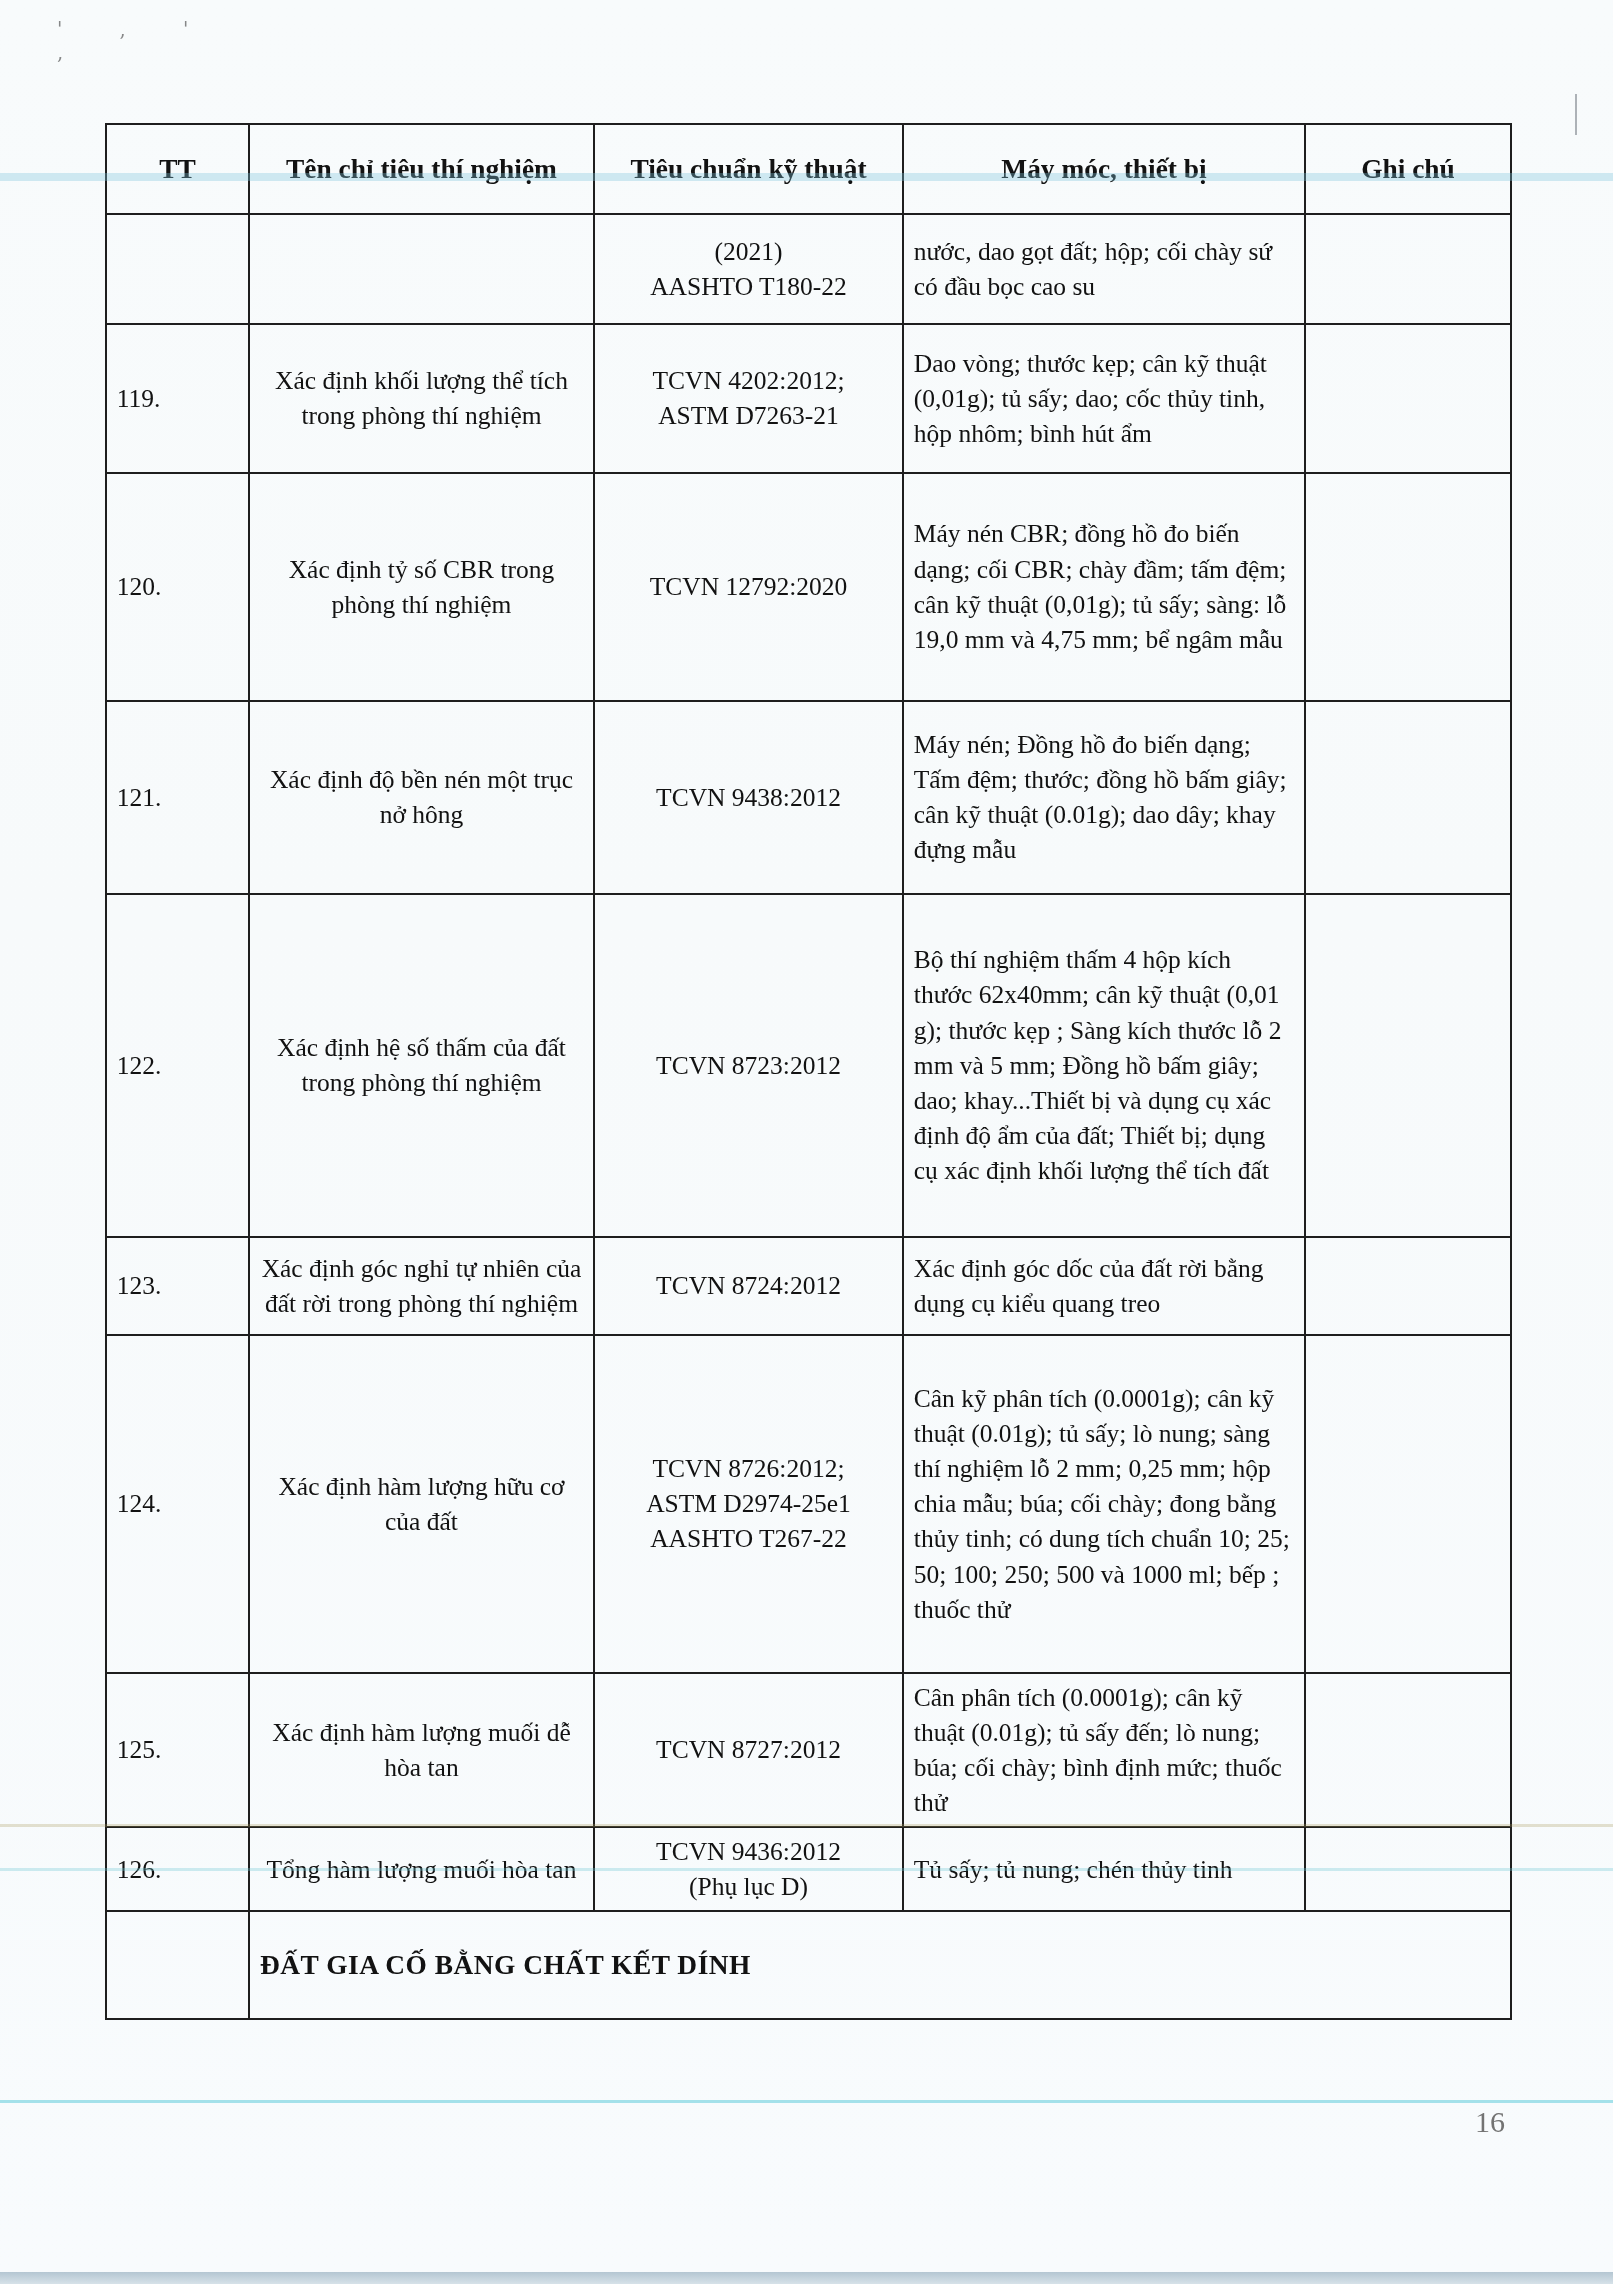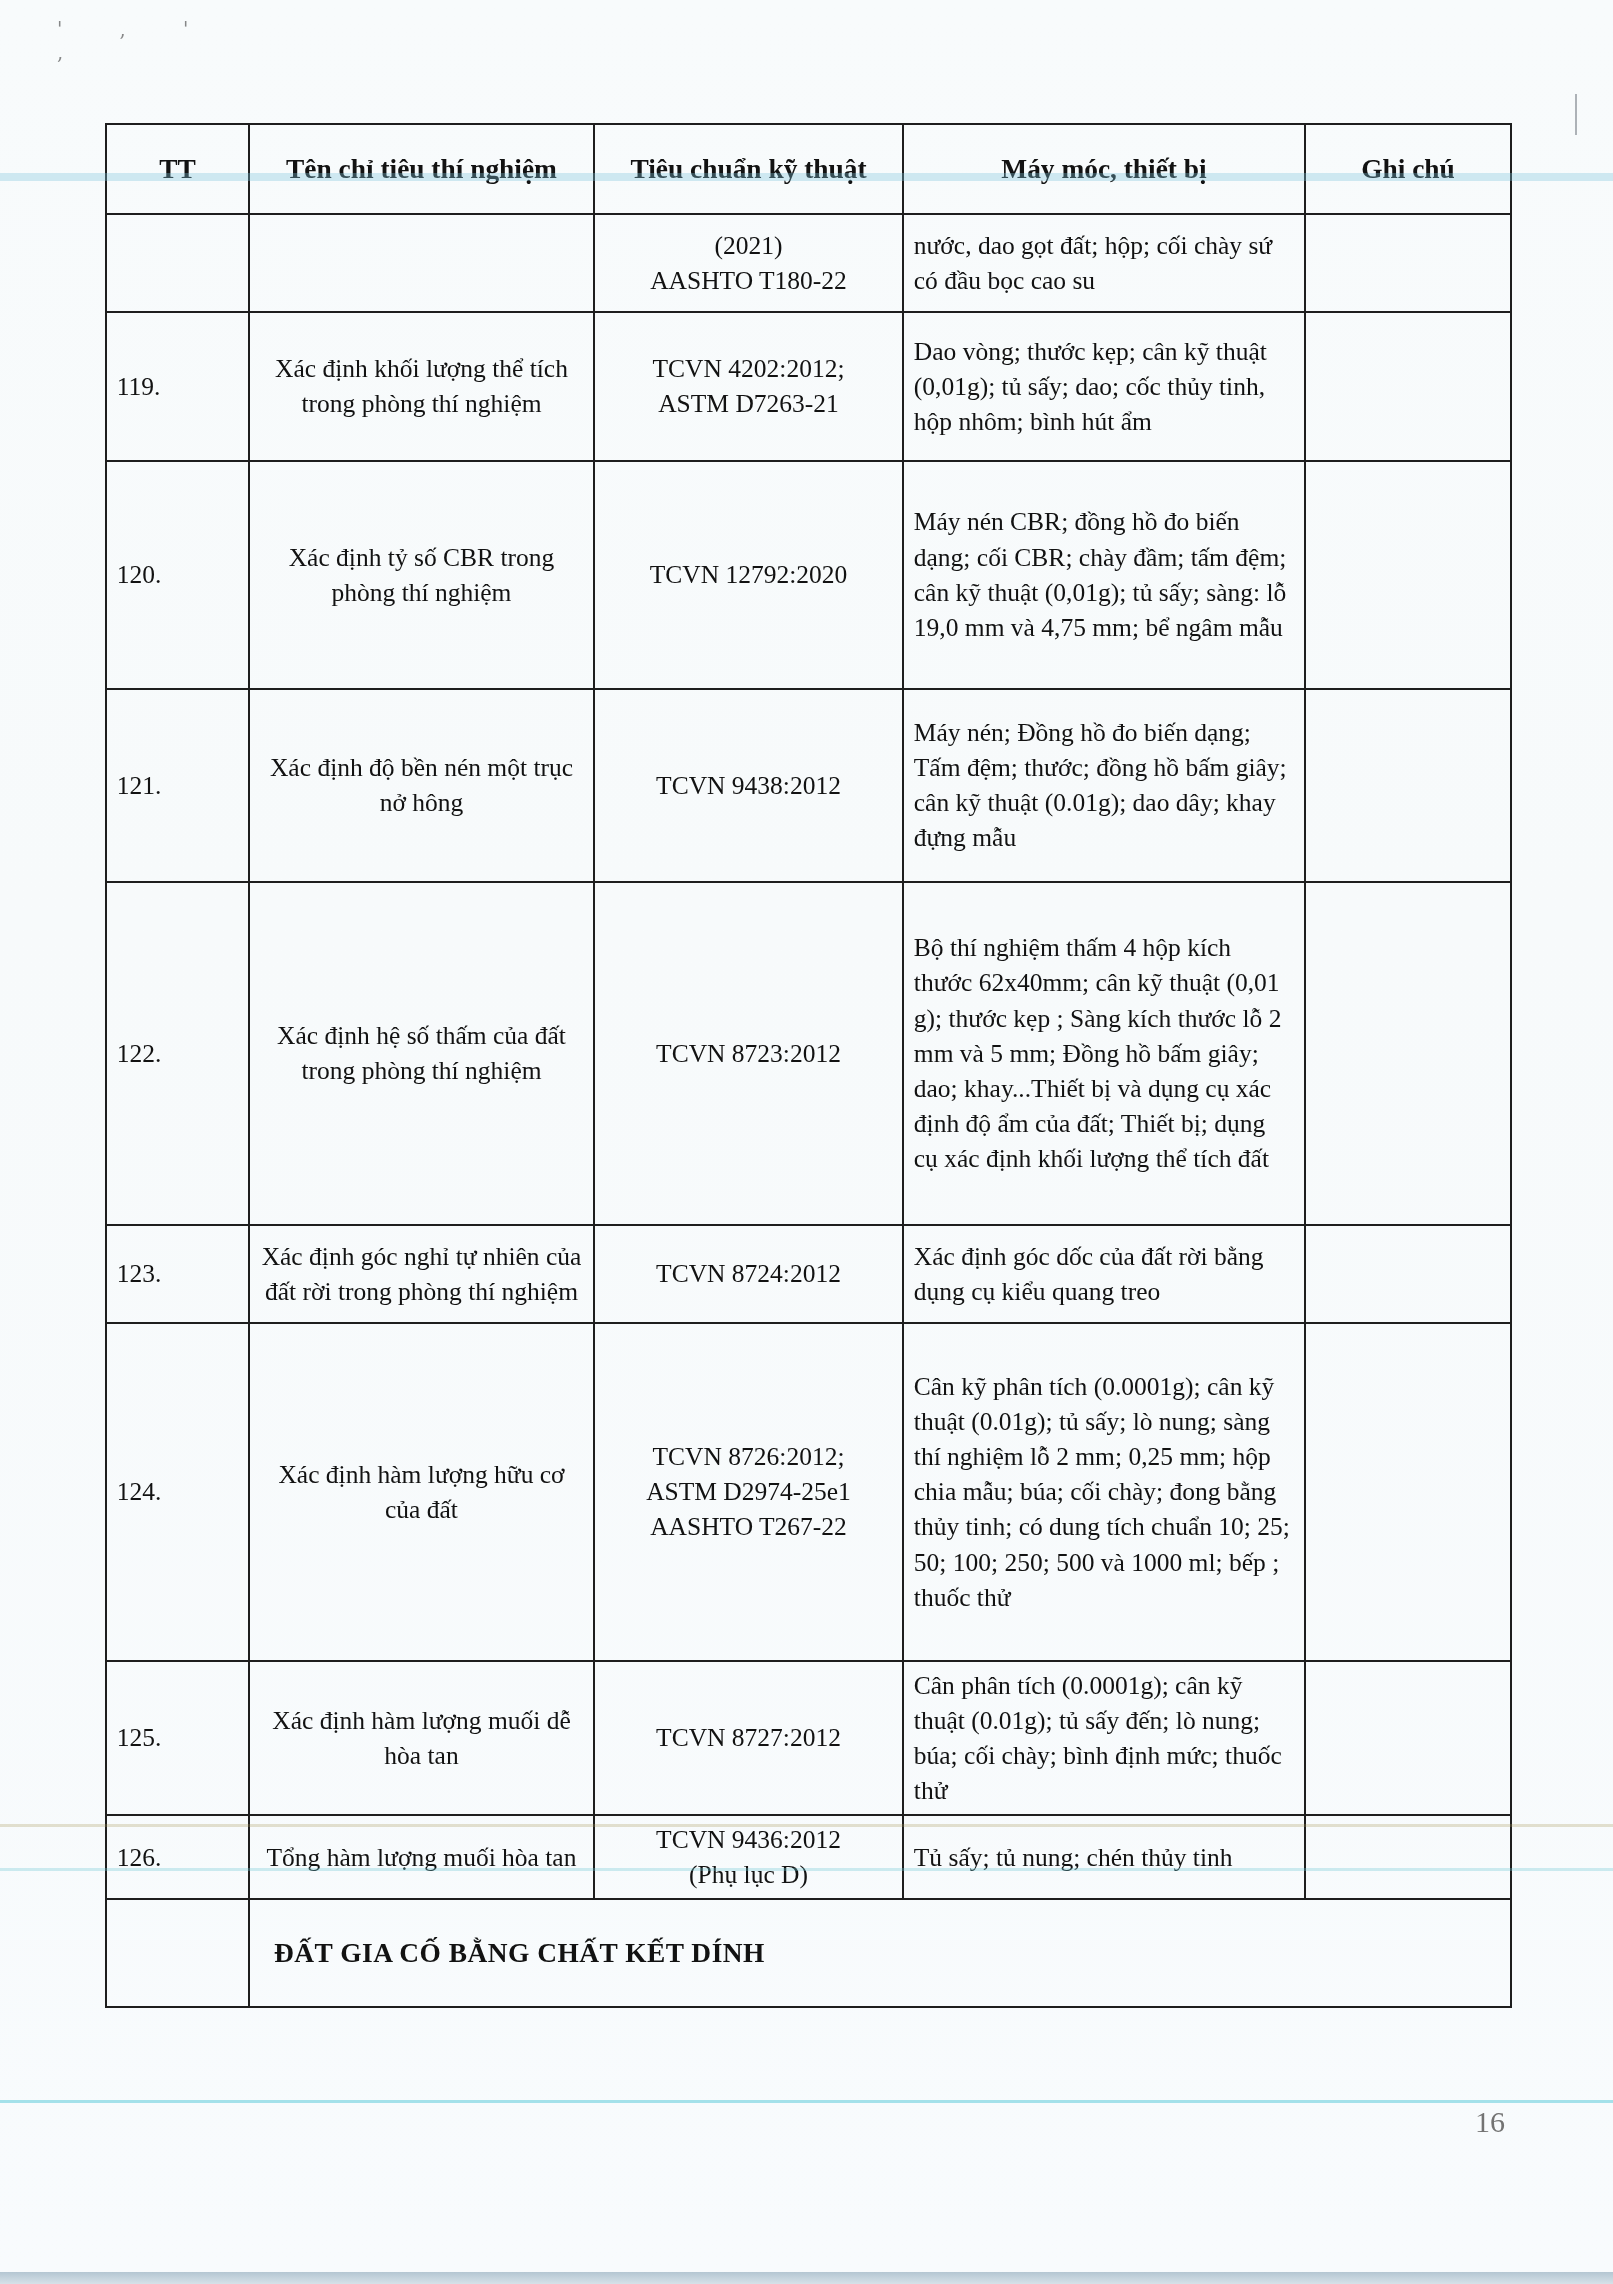--- a/index.html
+++ b/index.html
@@ -36,33 +36,33 @@
   }
   table.doc{border:2.9px solid #1b1b1b;}
   table.doc thead th{
     font-weight:bold;font-size:27.4px;text-align:center;height:76px;line-height:1.25;margin-top:28px;
   }
   td.cell-tt{}
   td.cell-name{text-align:center;padding-left:12.7px;}
   td.cell-standard{text-align:center;}
   td.cell-equipment{text-align:left;padding-left:11.8px;}
   td.cell-note{}
-  tr.r0{height:98px;margin-left:16px;}
+  tr.r0{height:110px;margin-left:16px;}
   tr.r1{height:149px;}
   tr.r2{height:228px;}
   tr.r3{height:193px;}
   tr.r4{height:343px;}
   tr.r5{height:98px;}
   tr.r6{height:338px;}
   tr.r7{height:142px;}
   tr.r8{height:80px;}
   tr.section-row{height:108px;}
   tr.section-row td.section-cell{
     font-weight:bold;font-size:27.4px;letter-spacing:0.5px;
-    text-align:left;padding-left:24px;
+    text-align:left;padding-left:10px;
   }
   .page-number{
     position:absolute;left:1475px;top:2105px;
     font-size:30px;color:#737373;text-align:center;
   }
   
   .scanline{position:absolute;left:0;width:1613px;pointer-events:none;}
   .scanline.s1{top:173px;height:7.8px;background:rgba(125,195,220,.34);}
   .scanline.s2{top:1824px;height:2.9px;background:rgba(165,150,85,.28);}
   .scanline.s3{top:1868px;height:2.9px;background:rgba(110,200,210,.32);}

